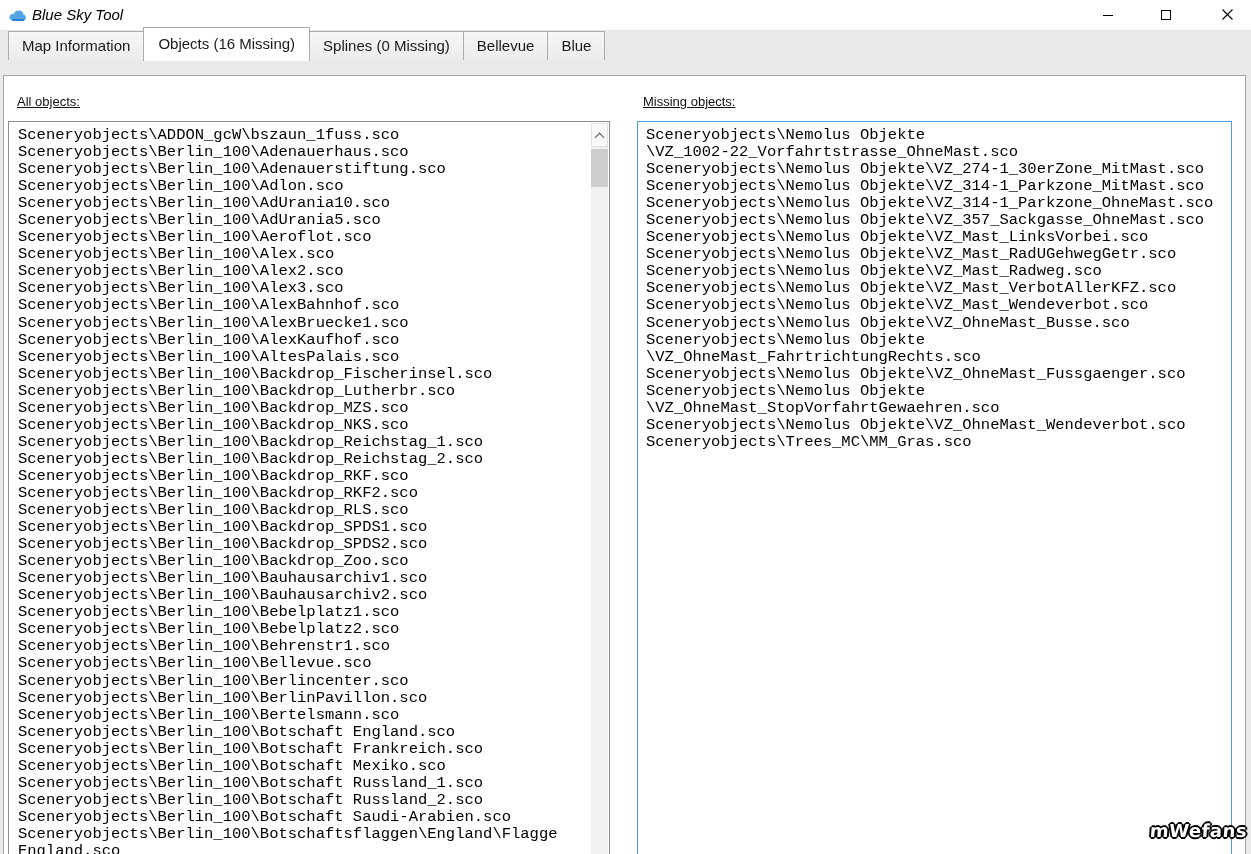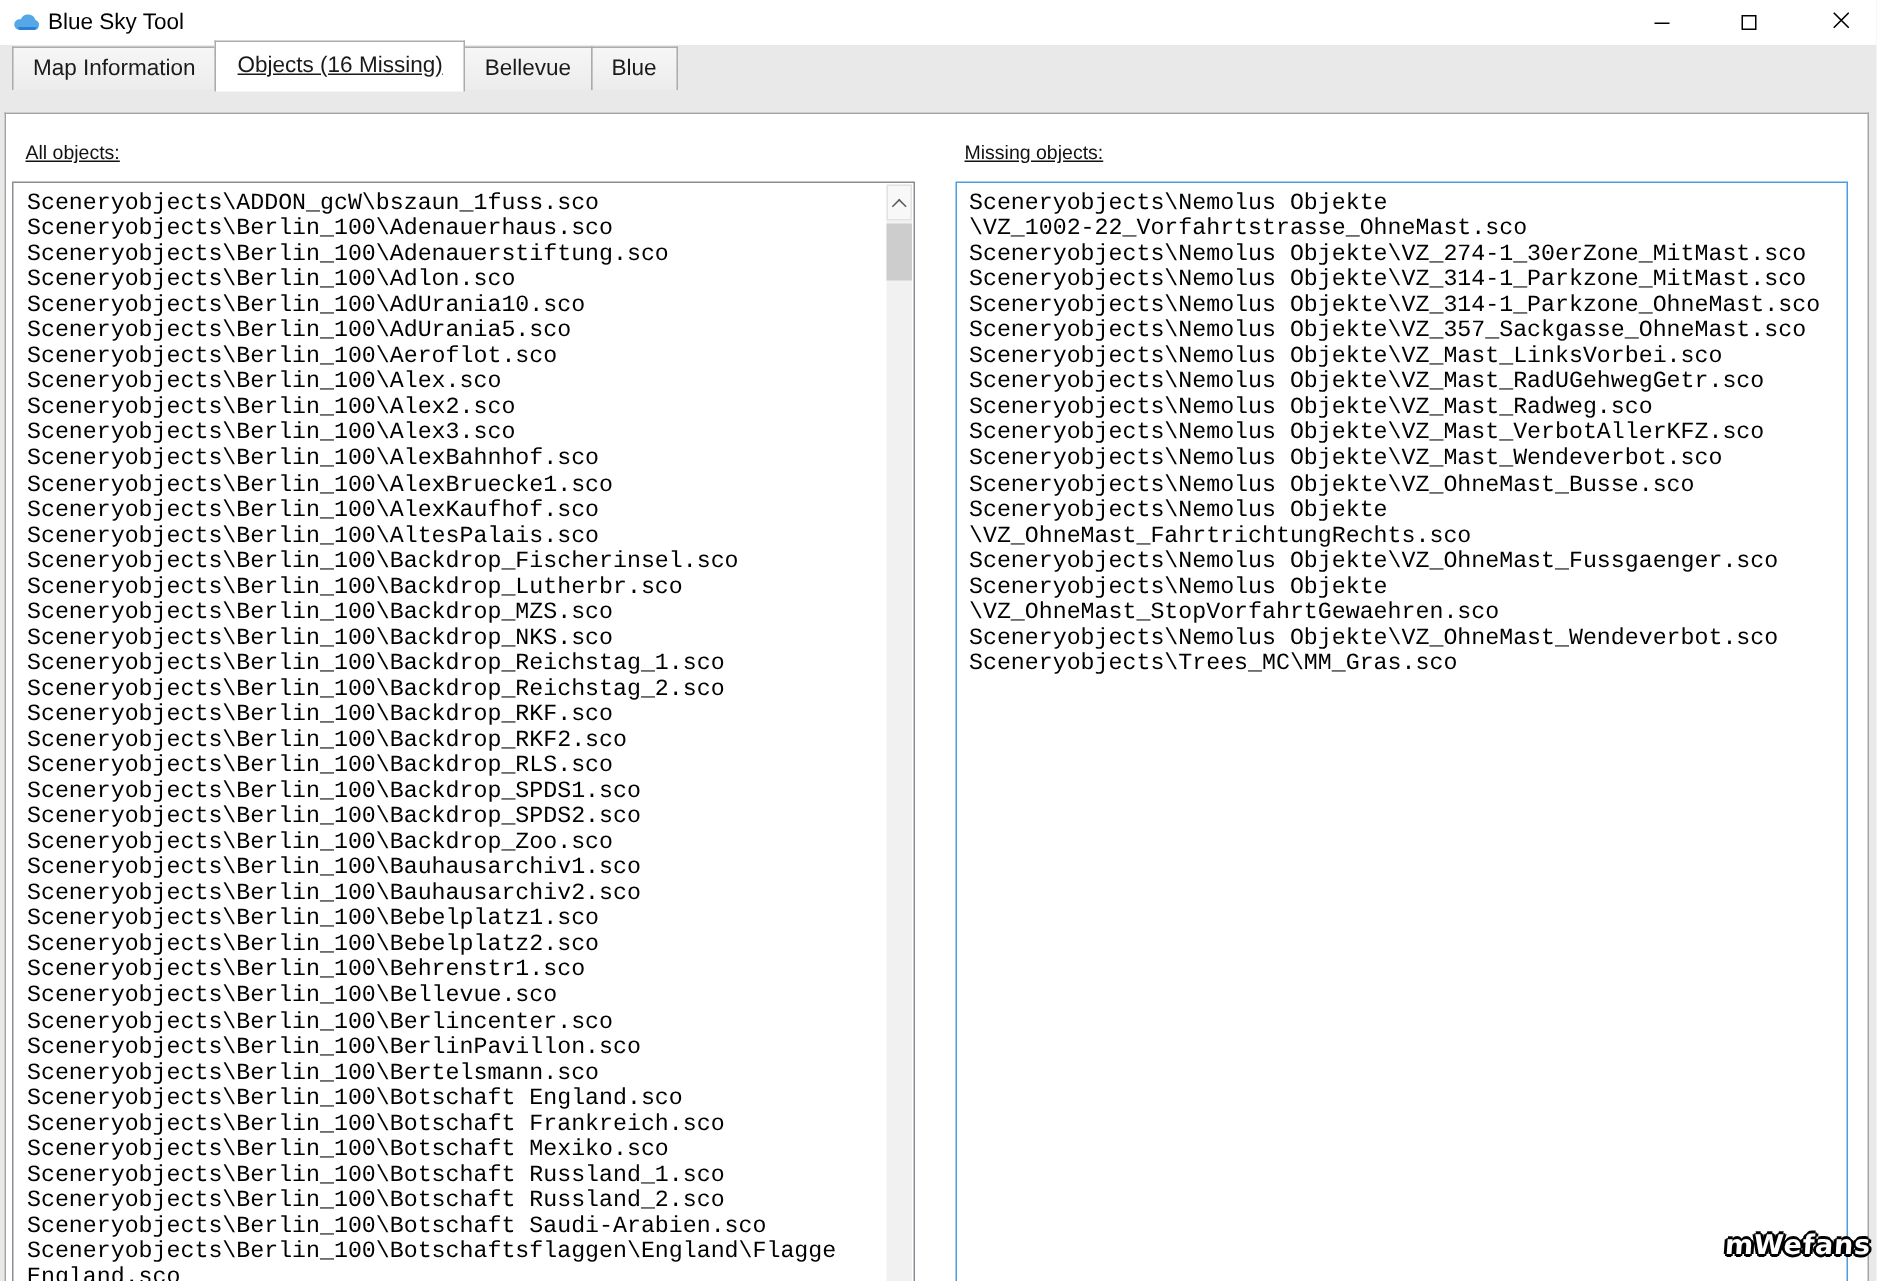--- a/index.html
+++ b/index.html
@@ -9,20 +9,21 @@
     position:relative;
     background:#e9e9e9;
     font-family:"Liberation Sans", sans-serif;
     overflow:hidden;
   }
 
   
   .titlebar {
     position:absolute; left:0; top:0; right:0; height:30px;
     background:#ffffff;
+    font-style:italic;
   }
   .app-icon { position:absolute; left:9px; top:8px; width:18px; height:13px; }
   .title-text {
     position:absolute; left:32px; top:6px;
     font-size:15px; color:#000;
   }
   .win-btn {
     position:absolute; top:0; width:46px; height:30px;
     display:flex; align-items:center; justify-content:center;
     background:transparent;
@@ -44,21 +45,20 @@
     margin-right:-1px;
     white-space:nowrap;
     position:relative; z-index:1;
   }
   .tab.active {
     height:34px; line-height:32px;
     background:#ffffff;
     margin-bottom:-1px;
     z-index:4;
     padding:0 14px;
-    text-decoration:underline;
   }
 
   
   .page {
     position:absolute; left:3px; right:5px; top:75px; height:790px;
     background:#ffffff;
     border:1px solid #a5a5a5; border-bottom:none;
     z-index:1;
   }
 
@@ -154,20 +154,21 @@
       </svg>
     </span>
   </div>
 </div>
 
 <div class="page"></div>
 
 <div class="tabstrip">
   <div class="tab"><span>Map Information</span></div>
   <div class="tab active"><span>Objects (16 Missing)</span></div>
+  <div class="tab"><span>Splines (0 Missing)</span></div>
   <div class="tab"><span>Bellevue</span></div>
   <div class="tab"><span>Blue</span></div>
 </div>
 
 <div class="panel-label label-all">All objects:</div>
 <div class="panel-label label-missing">Missing objects:</div>
 
 <div class="listbox listbox-all">
   <div class="list-content"><div class="list-line">Sceneryobjects\ADDON_gcW\bszaun_1fuss.sco</div><div class="list-line">Sceneryobjects\Berlin_100\Adenauerhaus.sco</div><div class="list-line">Sceneryobjects\Berlin_100\Adenauerstiftung.sco</div><div class="list-line">Sceneryobjects\Berlin_100\Adlon.sco</div><div class="list-line">Sceneryobjects\Berlin_100\AdUrania10.sco</div><div class="list-line">Sceneryobjects\Berlin_100\AdUrania5.sco</div><div class="list-line">Sceneryobjects\Berlin_100\Aeroflot.sco</div><div class="list-line">Sceneryobjects\Berlin_100\Alex.sco</div><div class="list-line">Sceneryobjects\Berlin_100\Alex2.sco</div><div class="list-line">Sceneryobjects\Berlin_100\Alex3.sco</div><div class="list-line">Sceneryobjects\Berlin_100\AlexBahnhof.sco</div><div class="list-line">Sceneryobjects\Berlin_100\AlexBruecke1.sco</div><div class="list-line">Sceneryobjects\Berlin_100\AlexKaufhof.sco</div><div class="list-line">Sceneryobjects\Berlin_100\AltesPalais.sco</div><div class="list-line">Sceneryobjects\Berlin_100\Backdrop_Fischerinsel.sco</div><div class="list-line">Sceneryobjects\Berlin_100\Backdrop_Lutherbr.sco</div><div class="list-line">Sceneryobjects\Berlin_100\Backdrop_MZS.sco</div><div class="list-line">Sceneryobjects\Berlin_100\Backdrop_NKS.sco</div><div class="list-line">Sceneryobjects\Berlin_100\Backdrop_Reichstag_1.sco</div><div class="list-line">Sceneryobjects\Berlin_100\Backdrop_Reichstag_2.sco</div><div class="list-line">Sceneryobjects\Berlin_100\Backdrop_RKF.sco</div><div class="list-line">Sceneryobjects\Berlin_100\Backdrop_RKF2.sco</div><div class="list-line">Sceneryobjects\Berlin_100\Backdrop_RLS.sco</div><div class="list-line">Sceneryobjects\Berlin_100\Backdrop_SPDS1.sco</div><div class="list-line">Sceneryobjects\Berlin_100\Backdrop_SPDS2.sco</div><div class="list-line">Sceneryobjects\Berlin_100\Backdrop_Zoo.sco</div><div class="list-line">Sceneryobjects\Berlin_100\Bauhausarchiv1.sco</div><div class="list-line">Sceneryobjects\Berlin_100\Bauhausarchiv2.sco</div><div class="list-line">Sceneryobjects\Berlin_100\Bebelplatz1.sco</div><div class="list-line">Sceneryobjects\Berlin_100\Bebelplatz2.sco</div><div class="list-line">Sceneryobjects\Berlin_100\Behrenstr1.sco</div><div class="list-line">Sceneryobjects\Berlin_100\Bellevue.sco</div><div class="list-line">Sceneryobjects\Berlin_100\Berlincenter.sco</div><div class="list-line">Sceneryobjects\Berlin_100\BerlinPavillon.sco</div><div class="list-line">Sceneryobjects\Berlin_100\Bertelsmann.sco</div><div class="list-line">Sceneryobjects\Berlin_100\Botschaft England.sco</div><div class="list-line">Sceneryobjects\Berlin_100\Botschaft Frankreich.sco</div><div class="list-line">Sceneryobjects\Berlin_100\Botschaft Mexiko.sco</div><div class="list-line">Sceneryobjects\Berlin_100\Botschaft Russland_1.sco</div><div class="list-line">Sceneryobjects\Berlin_100\Botschaft Russland_2.sco</div><div class="list-line">Sceneryobjects\Berlin_100\Botschaft Saudi-Arabien.sco</div><div class="list-line">Sceneryobjects\Berlin_100\Botschaftsflaggen\England\Flagge</div><div class="list-line">England.sco</div></div>
   <div class="scrollbar">

